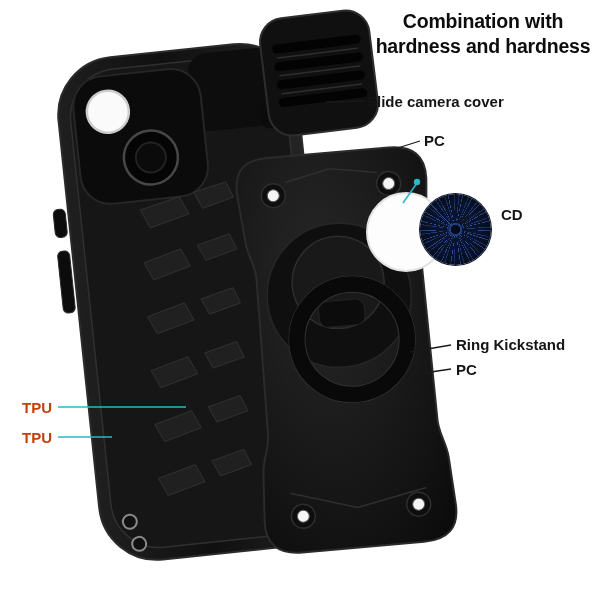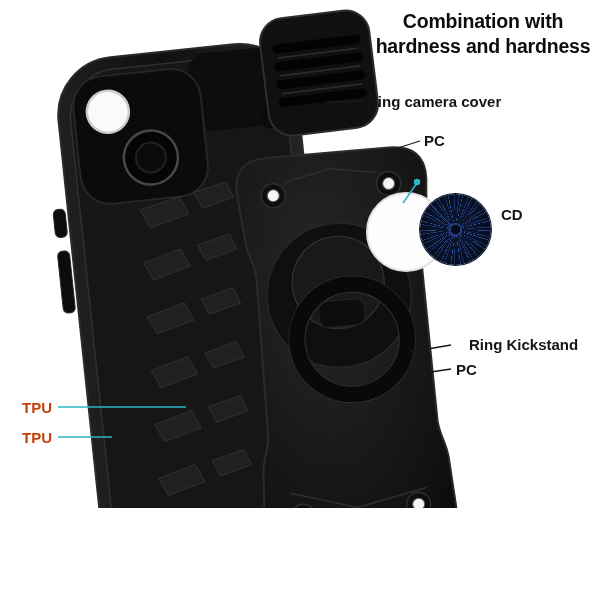--- a/index.html
+++ b/index.html
@@ -1,17 +1,17 @@
 <!DOCTYPE html>
 <html><head>
 <meta charset="utf-8">
 <style>
   * { margin:0; padding:0; box-sizing:border-box; }
   html,body { width:600px; height:600px; background:#ffffff; font-family:"Liberation Sans", sans-serif; }
-  .stage { position:relative; width:600px; height:508px; background:#ffffff; overflow:hidden; }
+  .stage { position:relative; width:600px; height:600px; background:#ffffff; overflow:hidden; }
   .stage > svg { position:absolute; left:0; top:0; }
   .title { position:absolute; left:370px; top:9px; width:226px; text-align:center;
            font-weight:700; font-size:19.5px; line-height:1.3; color:#0d0d0d; letter-spacing:-0.2px; }
   .label { position:absolute; font-weight:700; font-size:15px; color:#151515; white-space:nowrap; }
   .label.accent { color:#c2410c; }
   .cd-disc { position:absolute; left:420px; top:194px; width:71px; height:71px; border-radius:50%;
     background:
       radial-gradient(circle at 50% 50%, #050b1d 0 9%, #223f7d 10% 13%, rgba(0,0,0,0) 13.5%),
       repeating-conic-gradient(#0a142e 0deg 5deg, #1d3a74 5deg 7deg, #0a142e 7deg 11deg, #30539c 11deg 12.5deg, #0a142e 12.5deg 16deg);
     box-shadow: inset 0 0 16px rgba(0,0,0,.7), 0 0 0 1px #0b1530; }
@@ -121,21 +121,21 @@
     <line x1="424" y1="373" x2="451" y2="369" stroke="#1a1a1a" stroke-width="1.3"></line>
     <line x1="58" y1="407" x2="186" y2="407" stroke="#2ab7c8" stroke-width="1.6"></line>
     <line x1="58" y1="437" x2="112" y2="437" stroke="#2ab7c8" stroke-width="1.6"></line>
   </svg>
 
   <div class="title">
     <div>Combination with</div>
     <div>hardness and hardness</div>
   </div>
 
-  <div class="label" style="left:367px; top:93px;">Ring camera cover</div>
+  <div class="label" style="left:367px; top:93px;">Slide camera cover</div>
   <div class="label" style="left:424px; top:132px;">PC</div>
   <div class="label" style="left:501px; top:206px;">CD</div>
-  <div class="label" style="left:469px; top:336px;">Ring Kickstand</div>
+  <div class="label" style="left:456px; top:336px;">Ring Kickstand</div>
   <div class="label" style="left:456px; top:361px;">PC</div>
   <div class="label accent" style="left:22px; top:399px;">TPU</div>
   <div class="label accent" style="left:22px; top:429px;">TPU</div>
 
 </div>
 
 </body></html>

